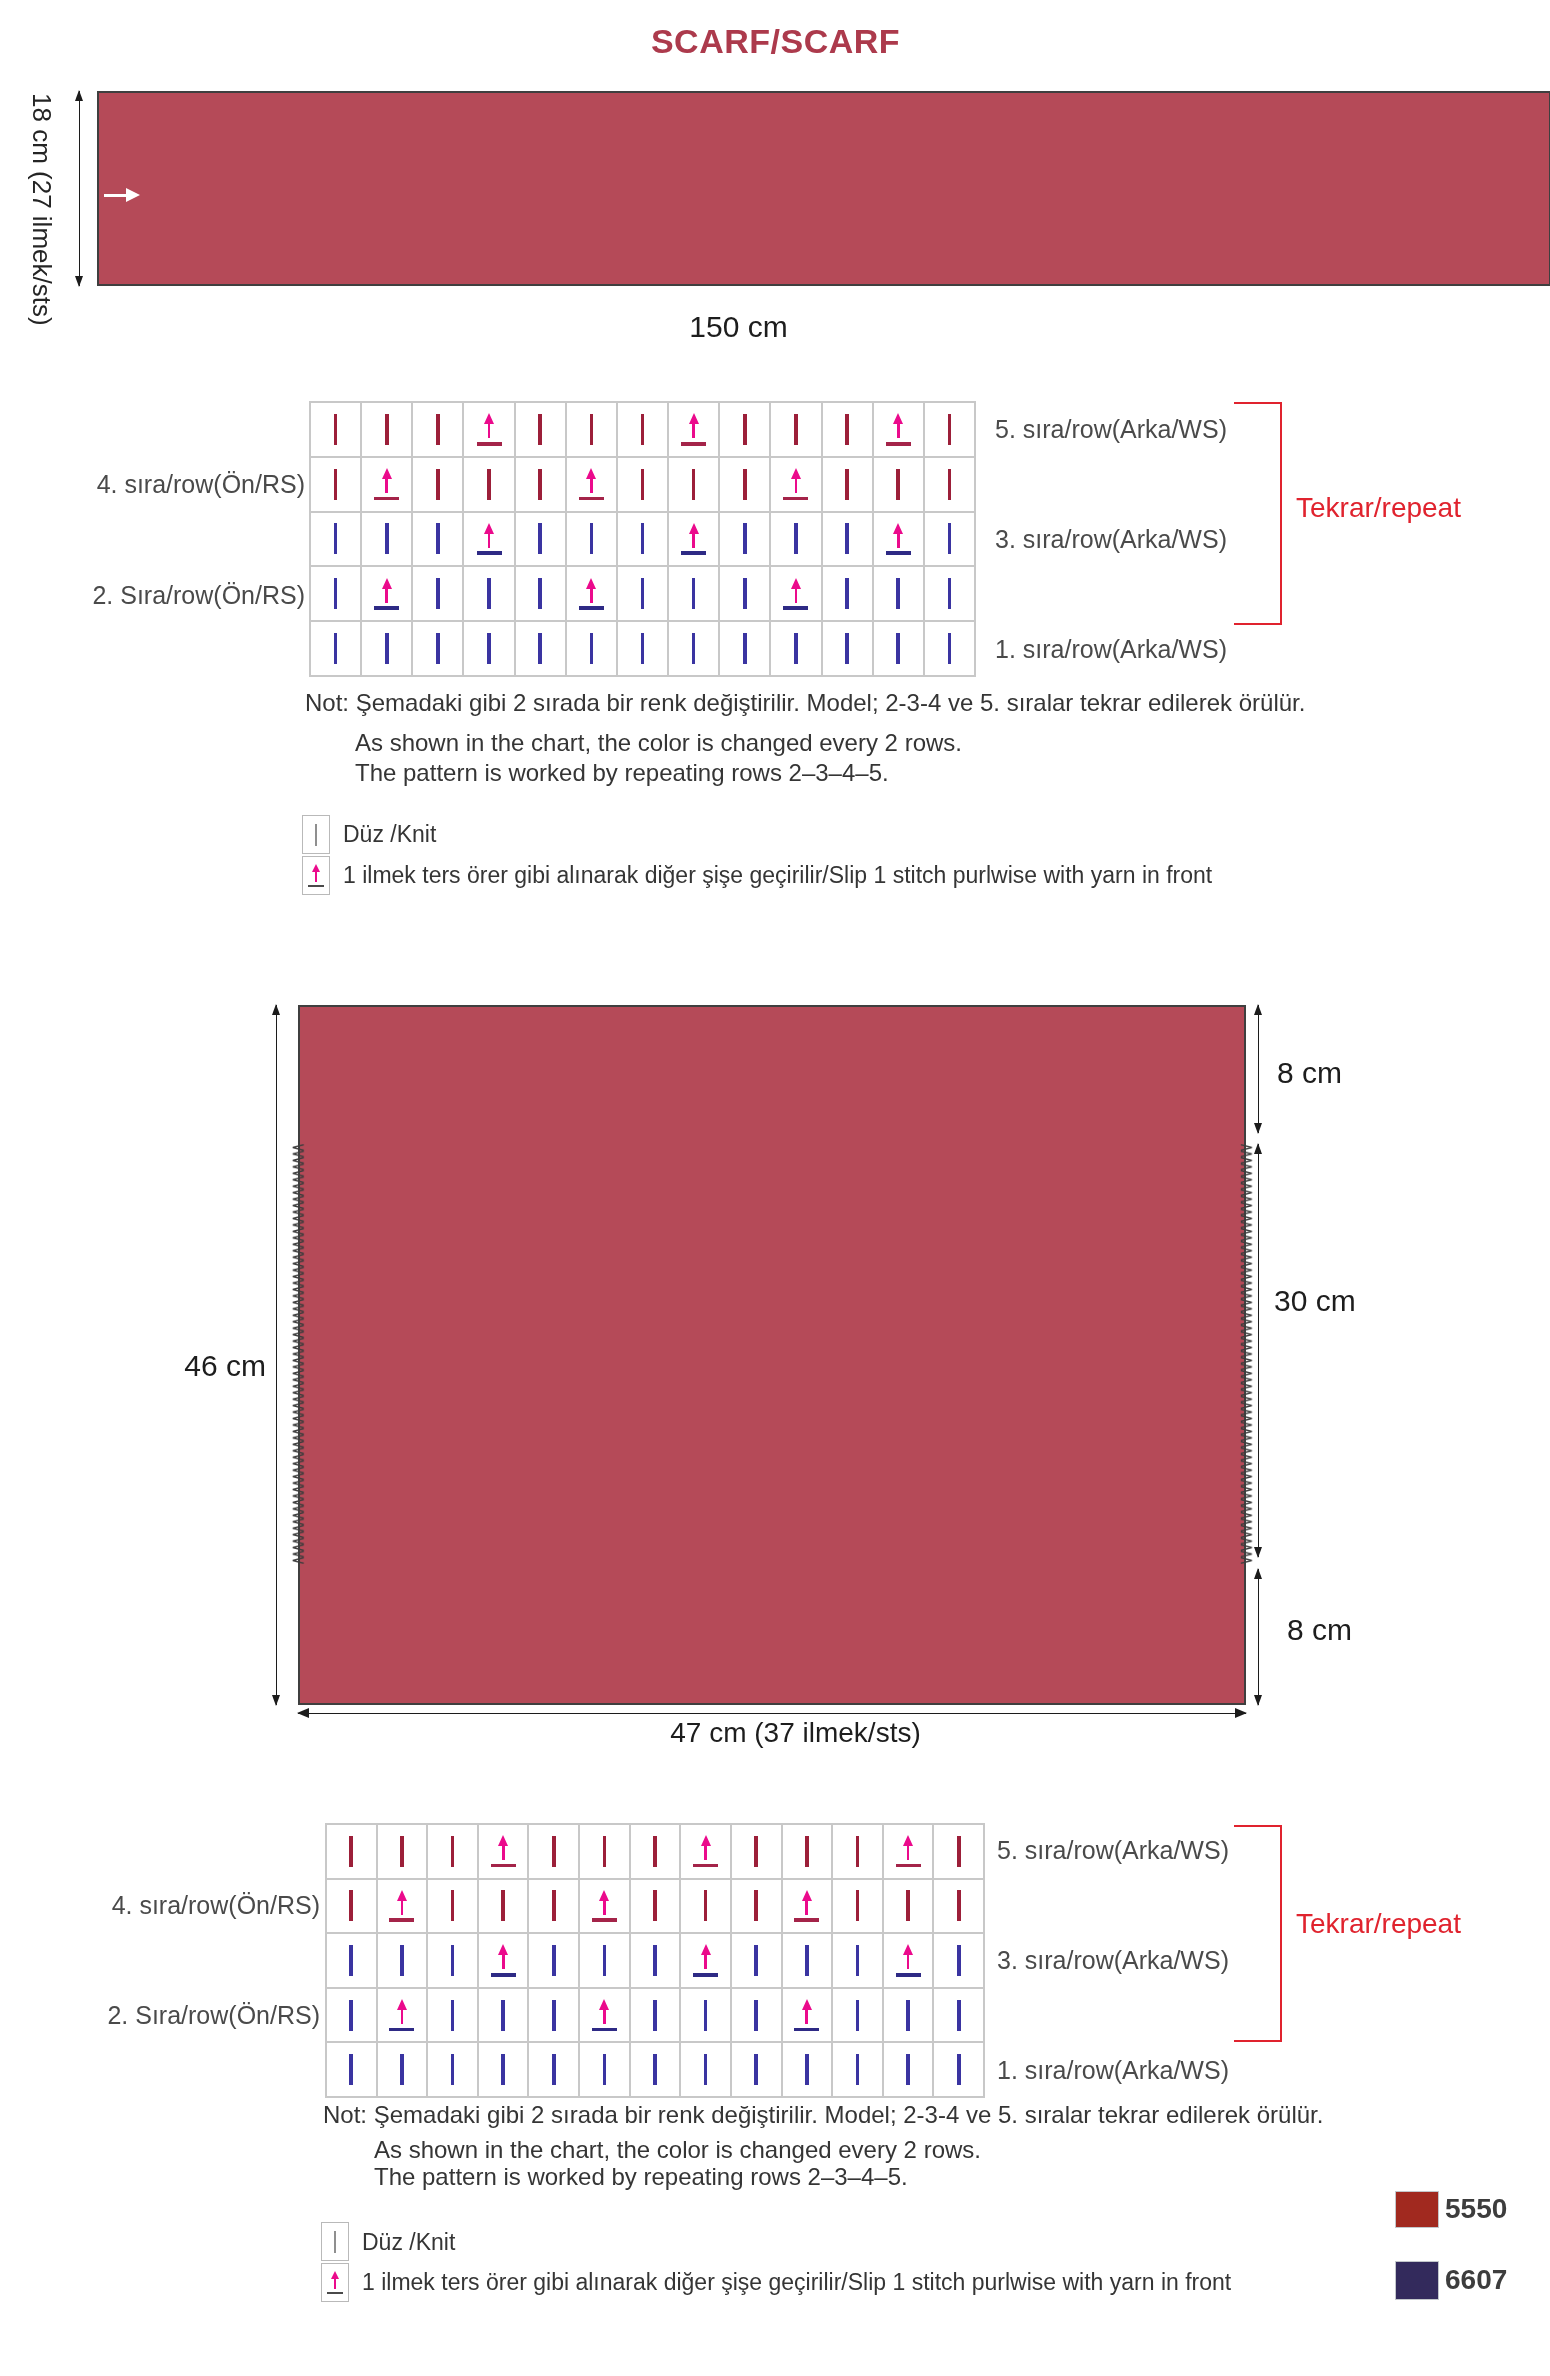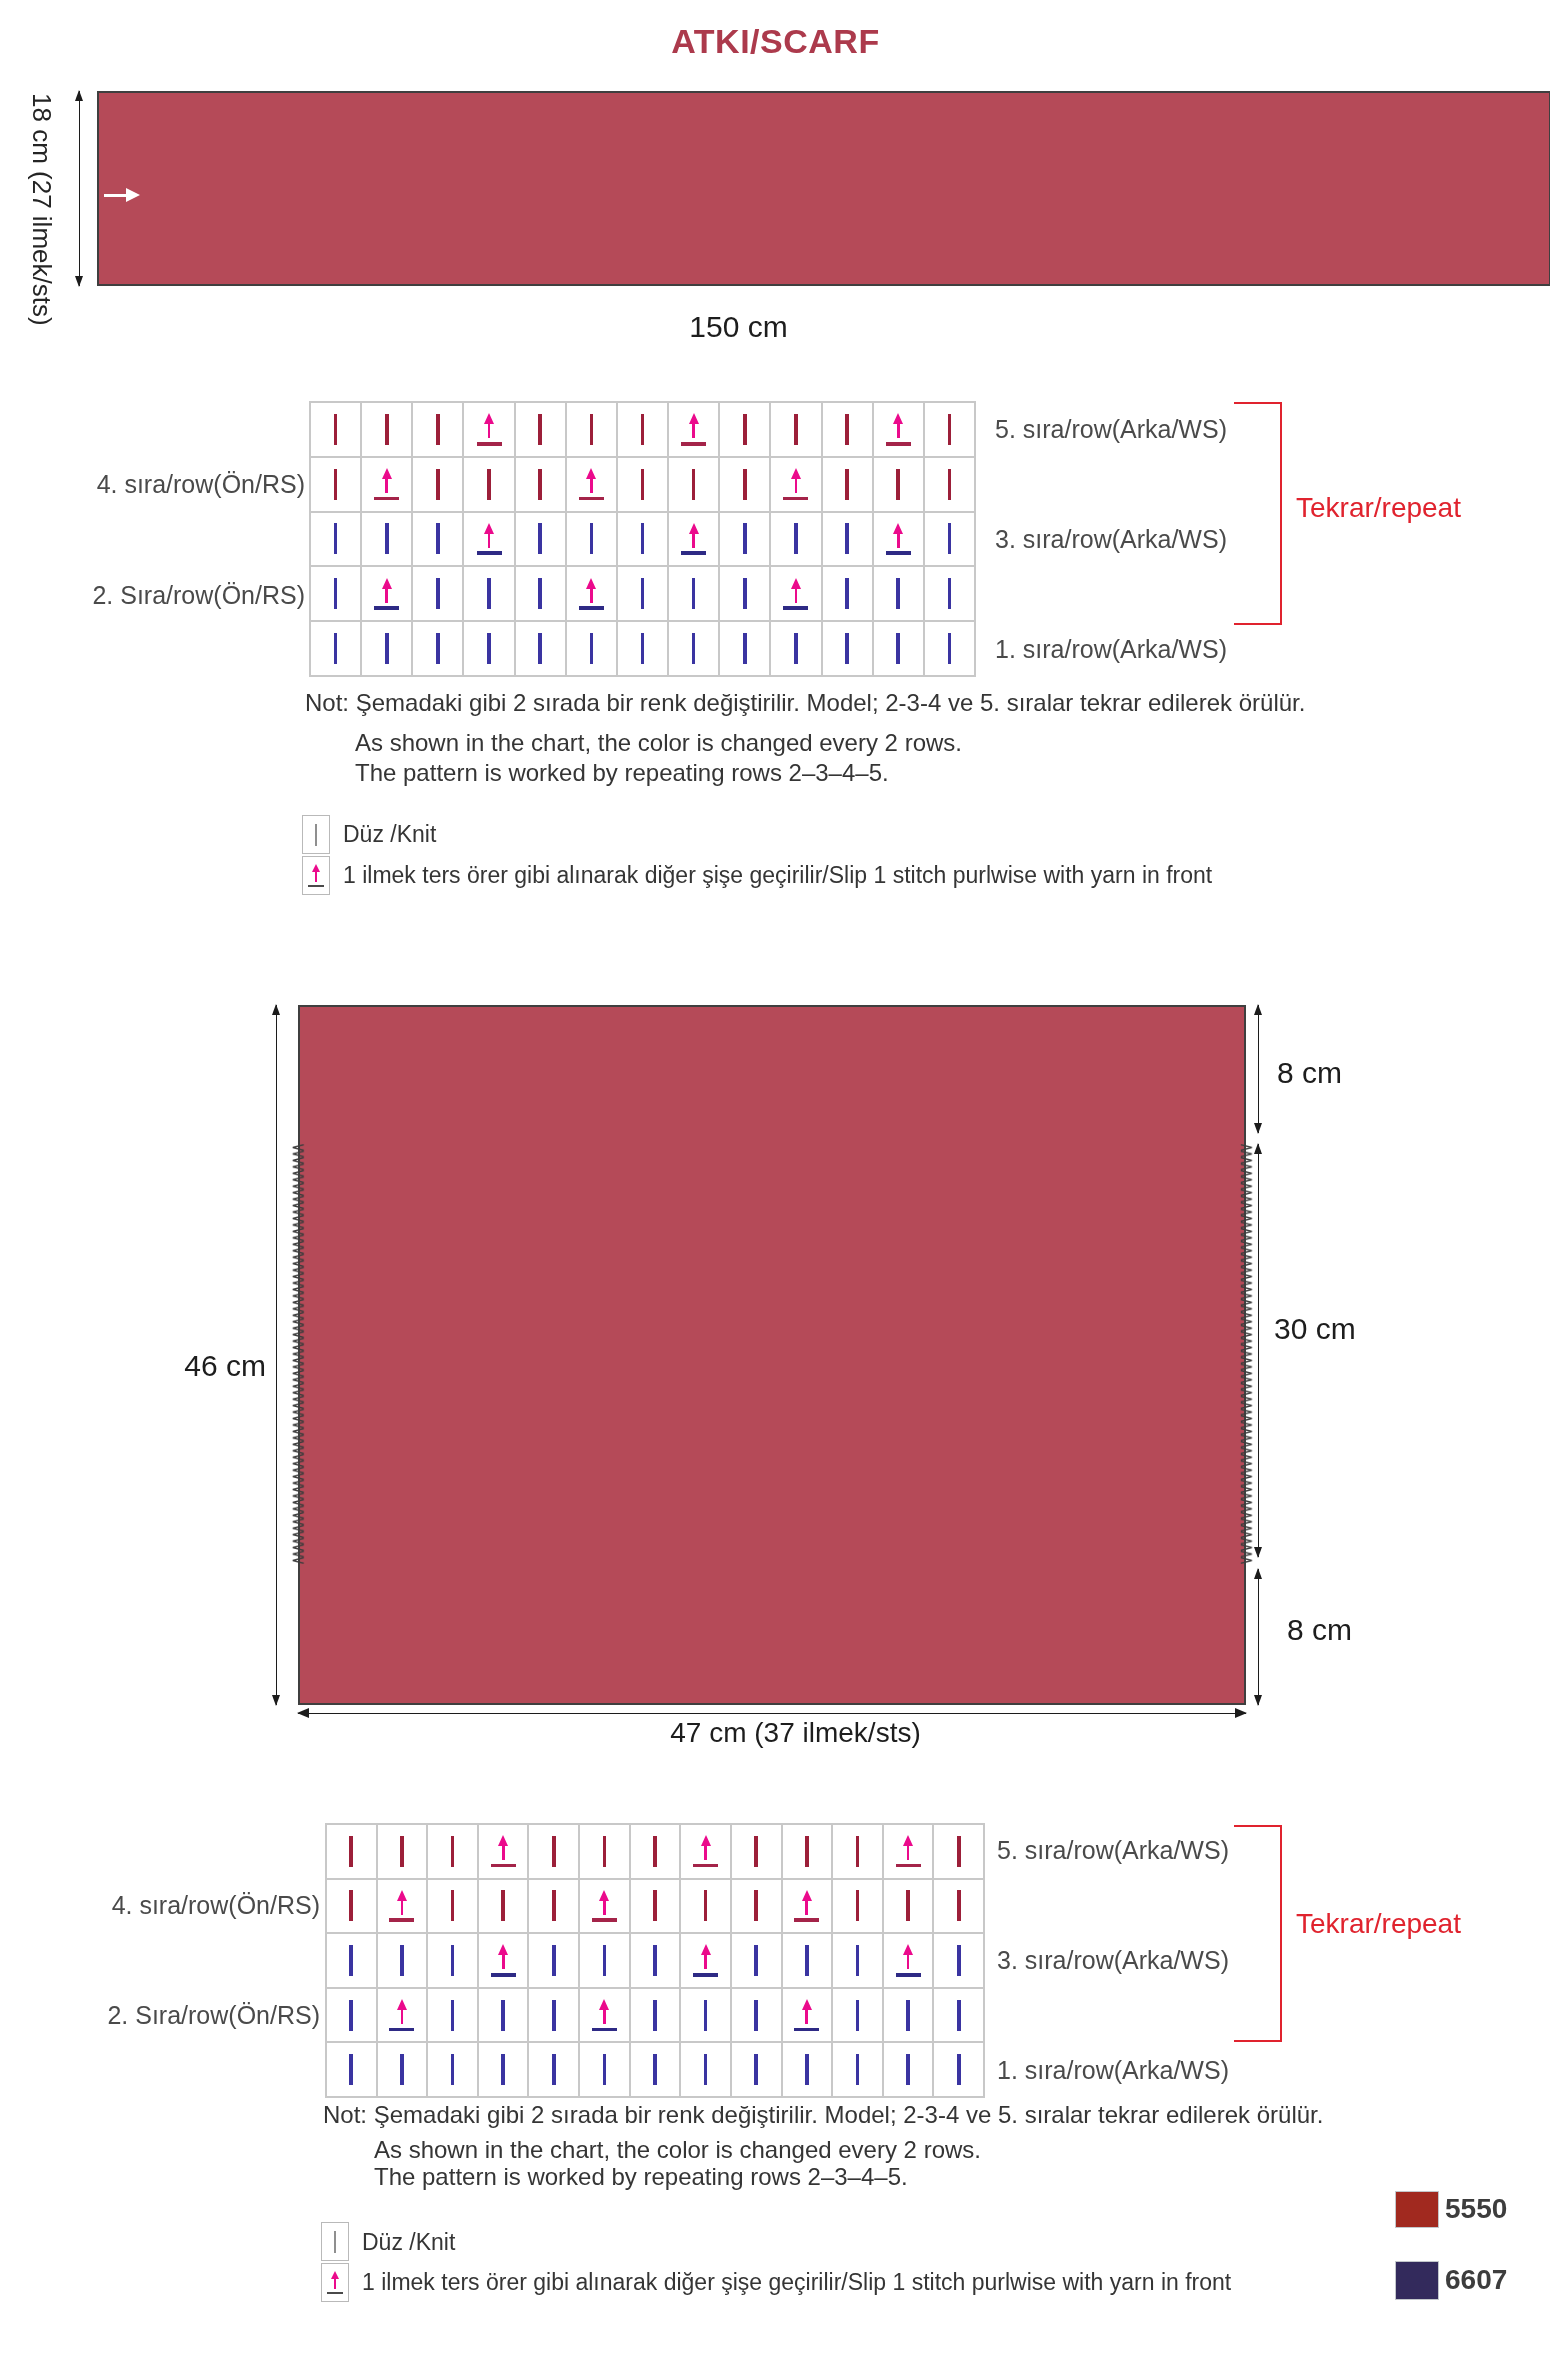--- a/index.html
+++ b/index.html
@@ -46,21 +46,21 @@
   .warrow::after { content:""; position:absolute; left:22px; top:-6.5px; width:0; height:0;
                    border:7.4px solid transparent; border-right:none; border-left:14px solid #fff; }
   .swatch { position:absolute; width:44px; border:1.8px solid #c3c7cb; }
   .swatch-label { position:absolute; font-size:28px; font-weight:bold; color:#3d3d3d; }
 </style>
 </head>
 <body>
 
 <div class="page">
 
-  <div class="title" style="top:22px">ATKI/SCARF</div>
+  <div class="title" style="top:22px">SCARF/SCARF</div>
 
   <div class="fabric" style="left:97px;top:91px;width:1454px;height:195px"></div>
   <div class="warrow" style="left:104px;top:194px"></div>
 
   <div class="dimv" style="left:79px;top:91px;height:195px"></div>
   <div class="vlabel" style="left:26px;top:57px;height:305px">18 cm (27 ilmek/sts)</div>
   <div class="dim-label" style="left:600px;top:310px;width:277px;text-align:center">150 cm</div>
 
   <div class="chart" style="left: 309px; top: 401px; width: 667px; height: 276px; grid-template-columns: repeat(13, 1fr); grid-template-rows: repeat(5, 1fr);">
       <div class="cell" style="--bar: #9c1f39; --under: #a42449;">
@@ -326,21 +326,21 @@
       </defs>
     <rect width="18" height="455" fill="url(#zzr)"></rect>
   </svg>
 
   <div class="dimv" style="left:276px;top:1005px;height:700px"></div>
   <div class="dim-label" style="left:129px;top:1349px;width:137px;text-align:right">46 cm</div>
 
   <div class="dimv" style="left:1258px;top:1005px;height:128px"></div>
   <div class="dim-label" style="left:1277px;top:1056px">8 cm</div>
   <div class="dimv" style="left:1258px;top:1144px;height:413px"></div>
-  <div class="dim-label" style="left:1274px;top:1312px">30 cm</div>
+  <div class="dim-label" style="left:1274px;top:1284px">30 cm</div>
   <div class="dimv" style="left:1258px;top:1569px;height:136px"></div>
   <div class="dim-label" style="left:1287px;top:1613px">8 cm</div>
 
   <div class="dimh" style="left:298px;top:1713px;width:948px"></div>
   <div class="dim-label" style="left:611px;top:1717px;width:369px;text-align:center;font-size:28px">47 cm (37 ilmek/sts)</div>
 
   <div class="chart" style="left: 325px; top: 1823px; width: 660px; height: 275px; grid-template-columns: repeat(13, 1fr); grid-template-rows: repeat(5, 1fr);">
       <div class="cell" style="--bar: #9c1f39; --under: #a42449;">
         <span class="bar"></span>
       </div>

